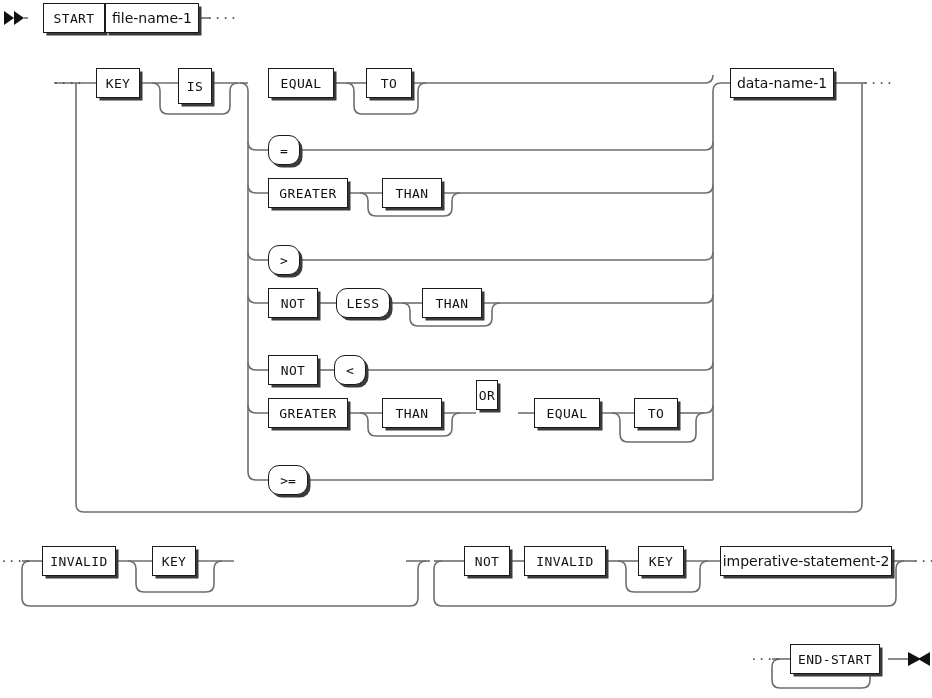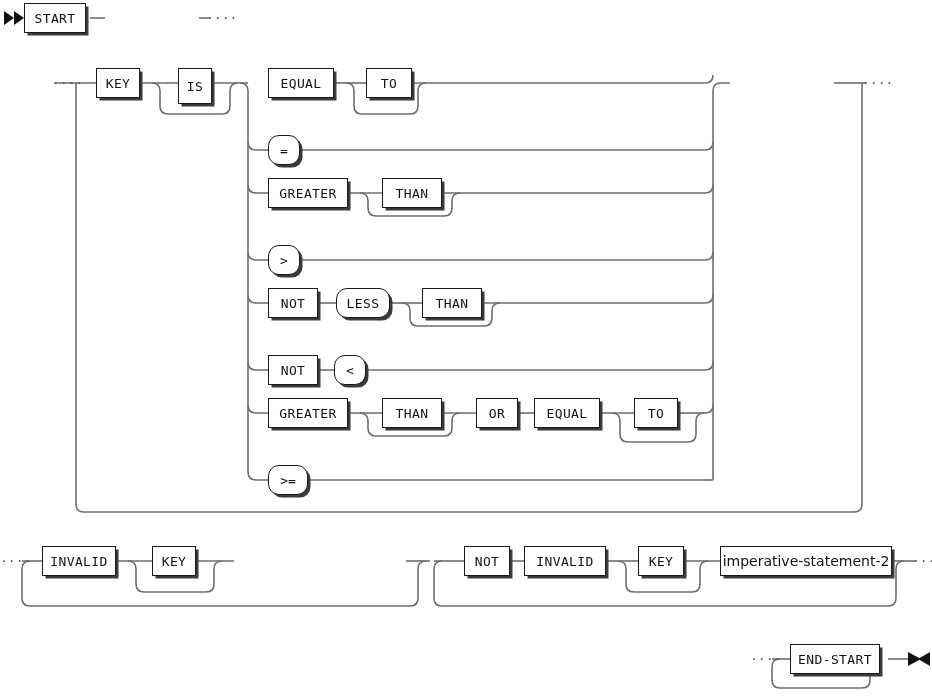--- a/index.html
+++ b/index.html
@@ -156,21 +156,22 @@
     </g>
 
     <text class="dots" x="206" y="22">····</text>
     <text class="dots" x="52" y="87">····</text>
     <text class="dots" x="862" y="87">····</text>
     <text class="dots" x="0" y="565">····</text>
     <text class="dots" x="912" y="565">····</text>
     <text class="dots" x="750" y="663">····</text>
   </svg>
 
-  <div class="node kw" style="left:24px;top:3px;width:62px;height:30px;">START</div>
+  <div class="node kw" style="left:43px;top:3px;width:62px;height:30px;">START</div>
+  <div class="node var" style="left:105px;top:3px;width:94px;height:30px;">file-name-1</div>
 
   <div class="node kw" style="left:96px;top:68px;width:44px;height:30px;">KEY</div>
   <div class="node kw" style="left:178px;top:68px;width:34px;height:36px;">IS</div>
 
   <div class="node kw" style="left:268px;top:68px;width:66px;height:30px;">EQUAL</div>
   <div class="node kw" style="left:366px;top:68px;width:46px;height:30px;">TO</div>
 
   <div class="node term" style="left:268px;top:135px;width:32px;height:30px;">=</div>
 
   <div class="node kw" style="left:268px;top:178px;width:80px;height:30px;">GREATER</div>
@@ -180,26 +181,27 @@
 
   <div class="node kw" style="left:268px;top:288px;width:50px;height:30px;">NOT</div>
   <div class="node kw" style="left:336px;top:288px;width:54px;height:30px;border-radius:11px;">LESS</div>
   <div class="node kw" style="left:422px;top:288px;width:60px;height:30px;">THAN</div>
 
   <div class="node kw" style="left:268px;top:355px;width:50px;height:30px;">NOT</div>
   <div class="node term" style="left:334px;top:355px;width:32px;height:30px;">&lt;</div>
 
   <div class="node kw" style="left:268px;top:398px;width:80px;height:30px;">GREATER</div>
   <div class="node kw" style="left:382px;top:398px;width:60px;height:30px;">THAN</div>
-  <div class="node kw" style="left:476px;top:398px;width:42px;height:30px;text-align:right;">OR</div>
+  <div class="node kw" style="left:476px;top:380px;width:22px;height:30px;text-align:right;">OR</div>
   <div class="node kw" style="left:534px;top:398px;width:66px;height:30px;">EQUAL</div>
   <div class="node kw" style="left:634px;top:398px;width:44px;height:30px;">TO</div>
 
   <div class="node term" style="left:268px;top:465px;width:40px;height:30px;">&gt;=</div>
 
+  <div class="node var" style="left:730px;top:68px;width:104px;height:30px;">data-name-1</div>
 
   <div class="node kw" style="left:42px;top:546px;width:74px;height:30px;">INVALID</div>
   <div class="node kw" style="left:152px;top:546px;width:44px;height:30px;">KEY</div>
 
   <div class="node kw" style="left:464px;top:546px;width:46px;height:30px;">NOT</div>
   <div class="node kw" style="left:524px;top:546px;width:82px;height:30px;">INVALID</div>
   <div class="node kw" style="left:638px;top:546px;width:46px;height:30px;">KEY</div>
   <div class="node var" style="left:720px;top:546px;width:172px;height:30px;">imperative-statement-2</div>
 
   <div class="node kw" style="left:790px;top:644px;width:90px;height:30px;">END-START</div>

